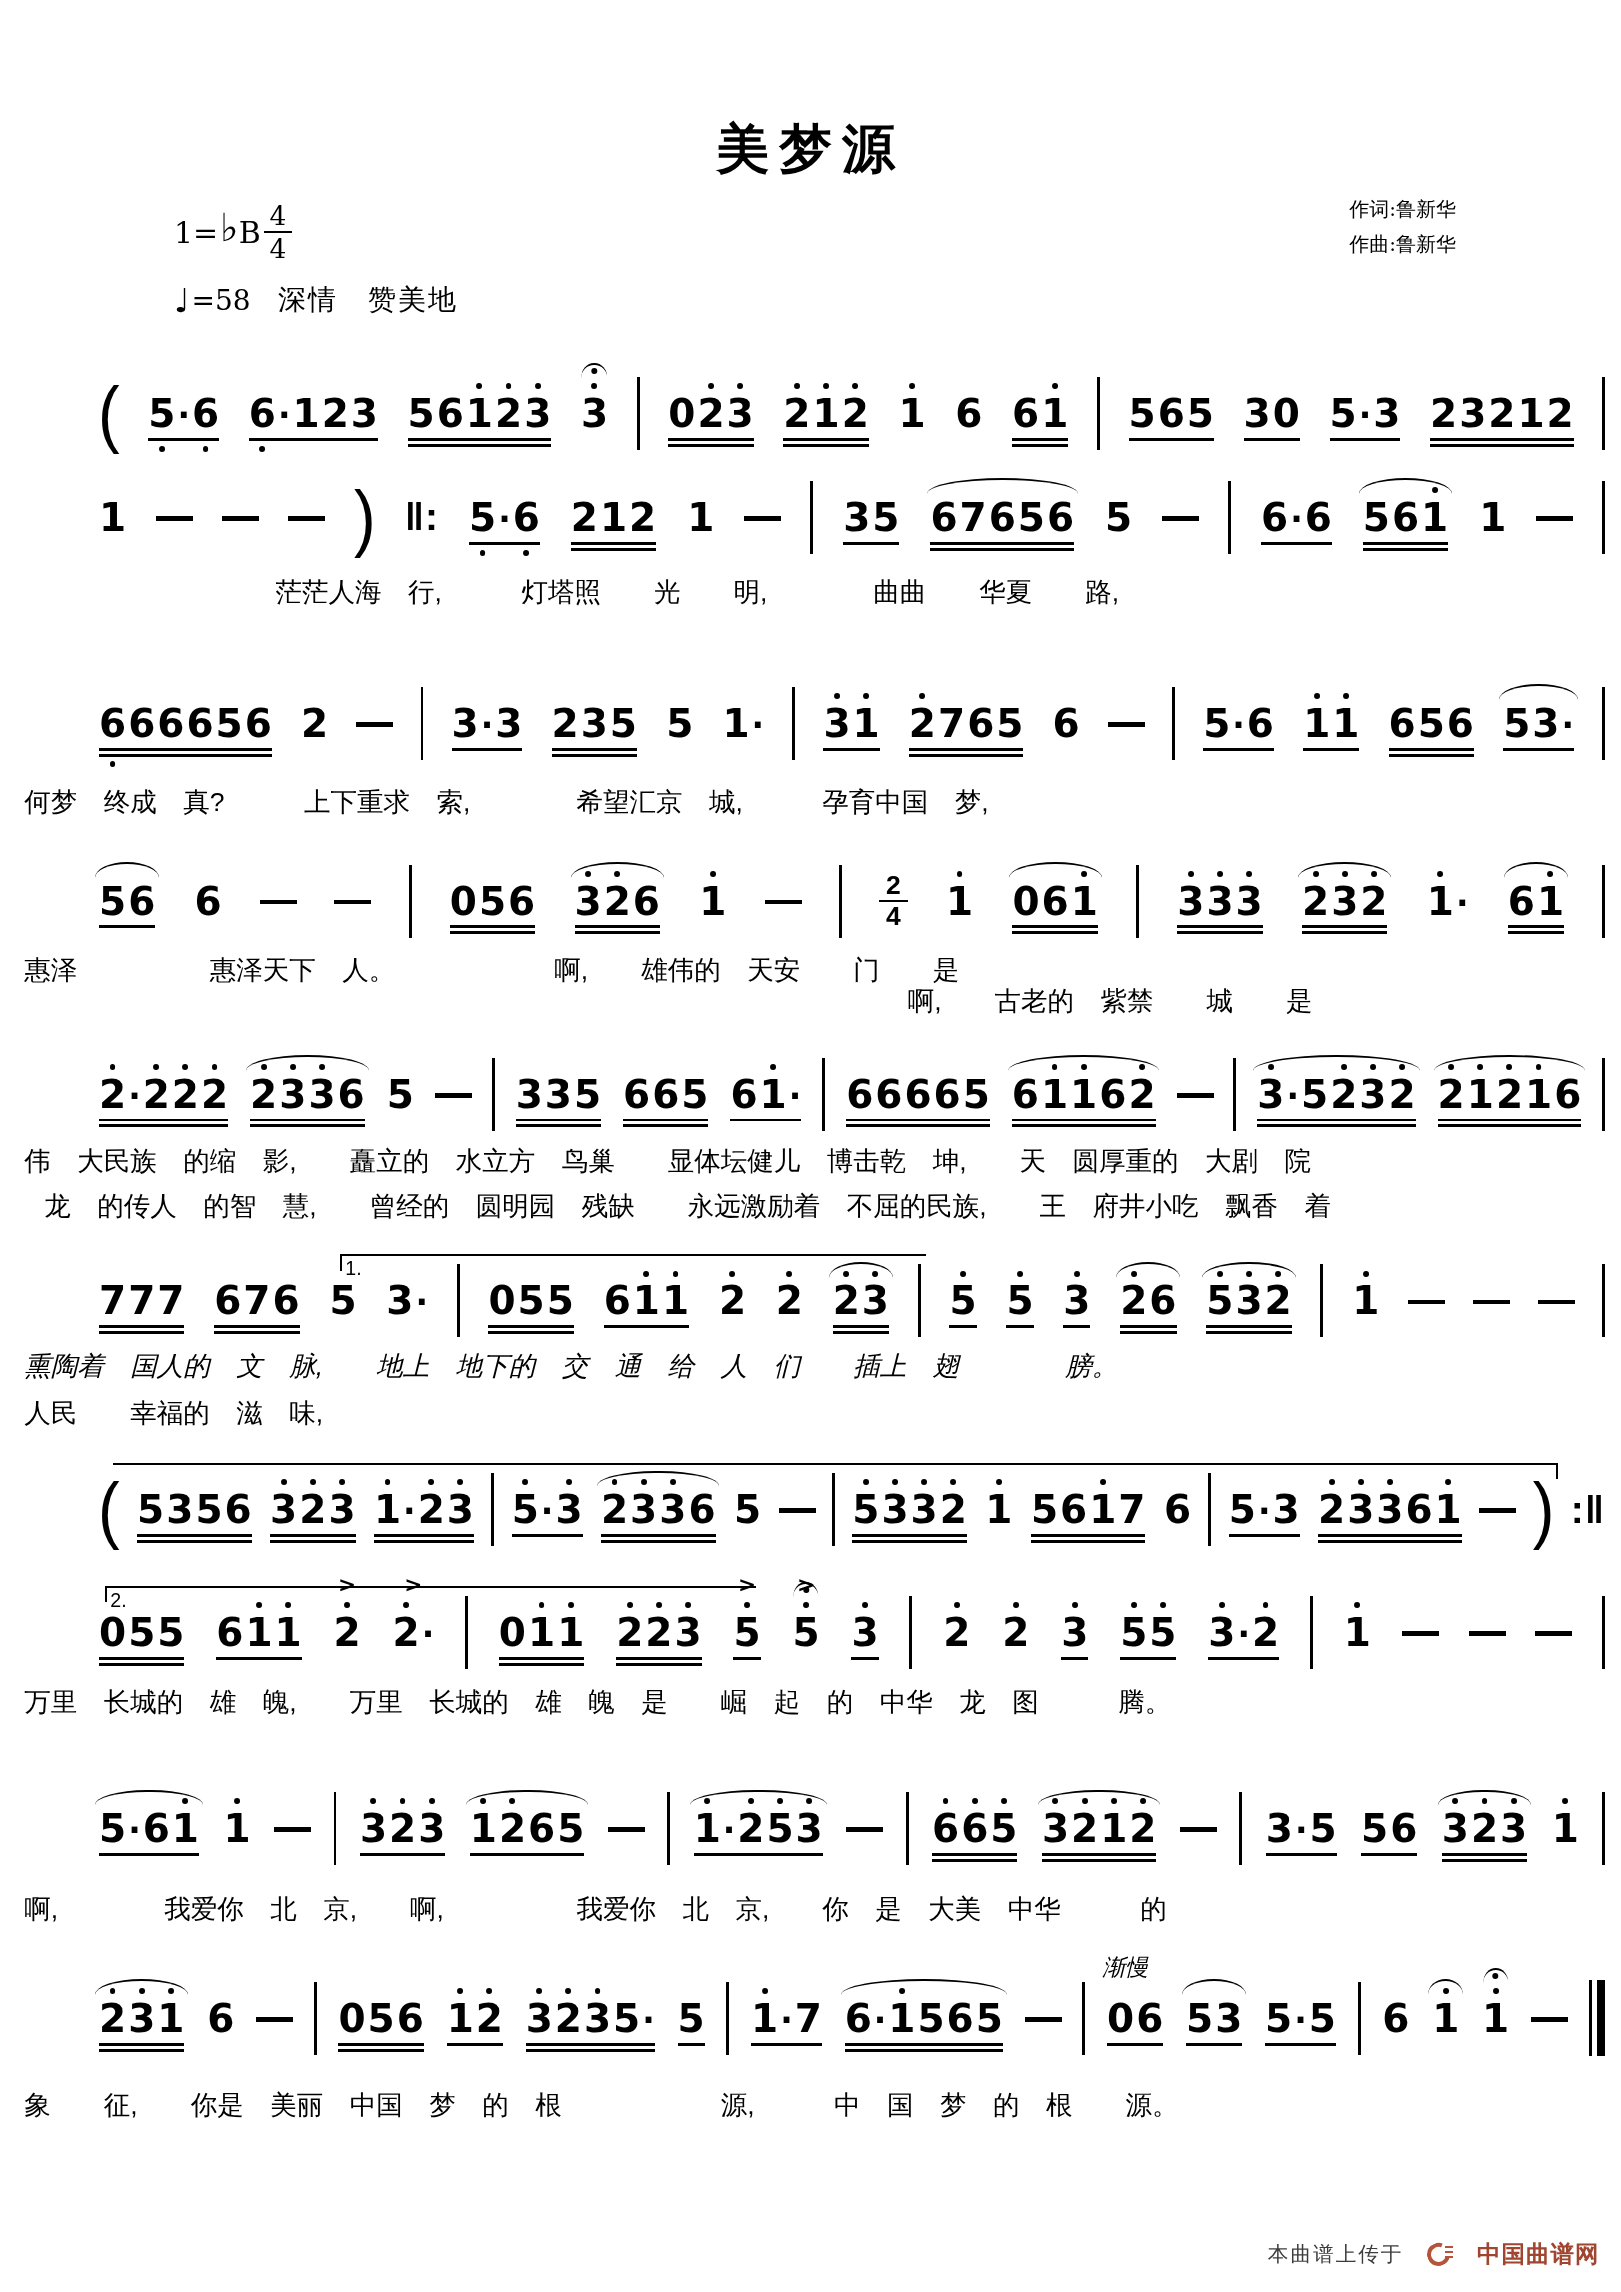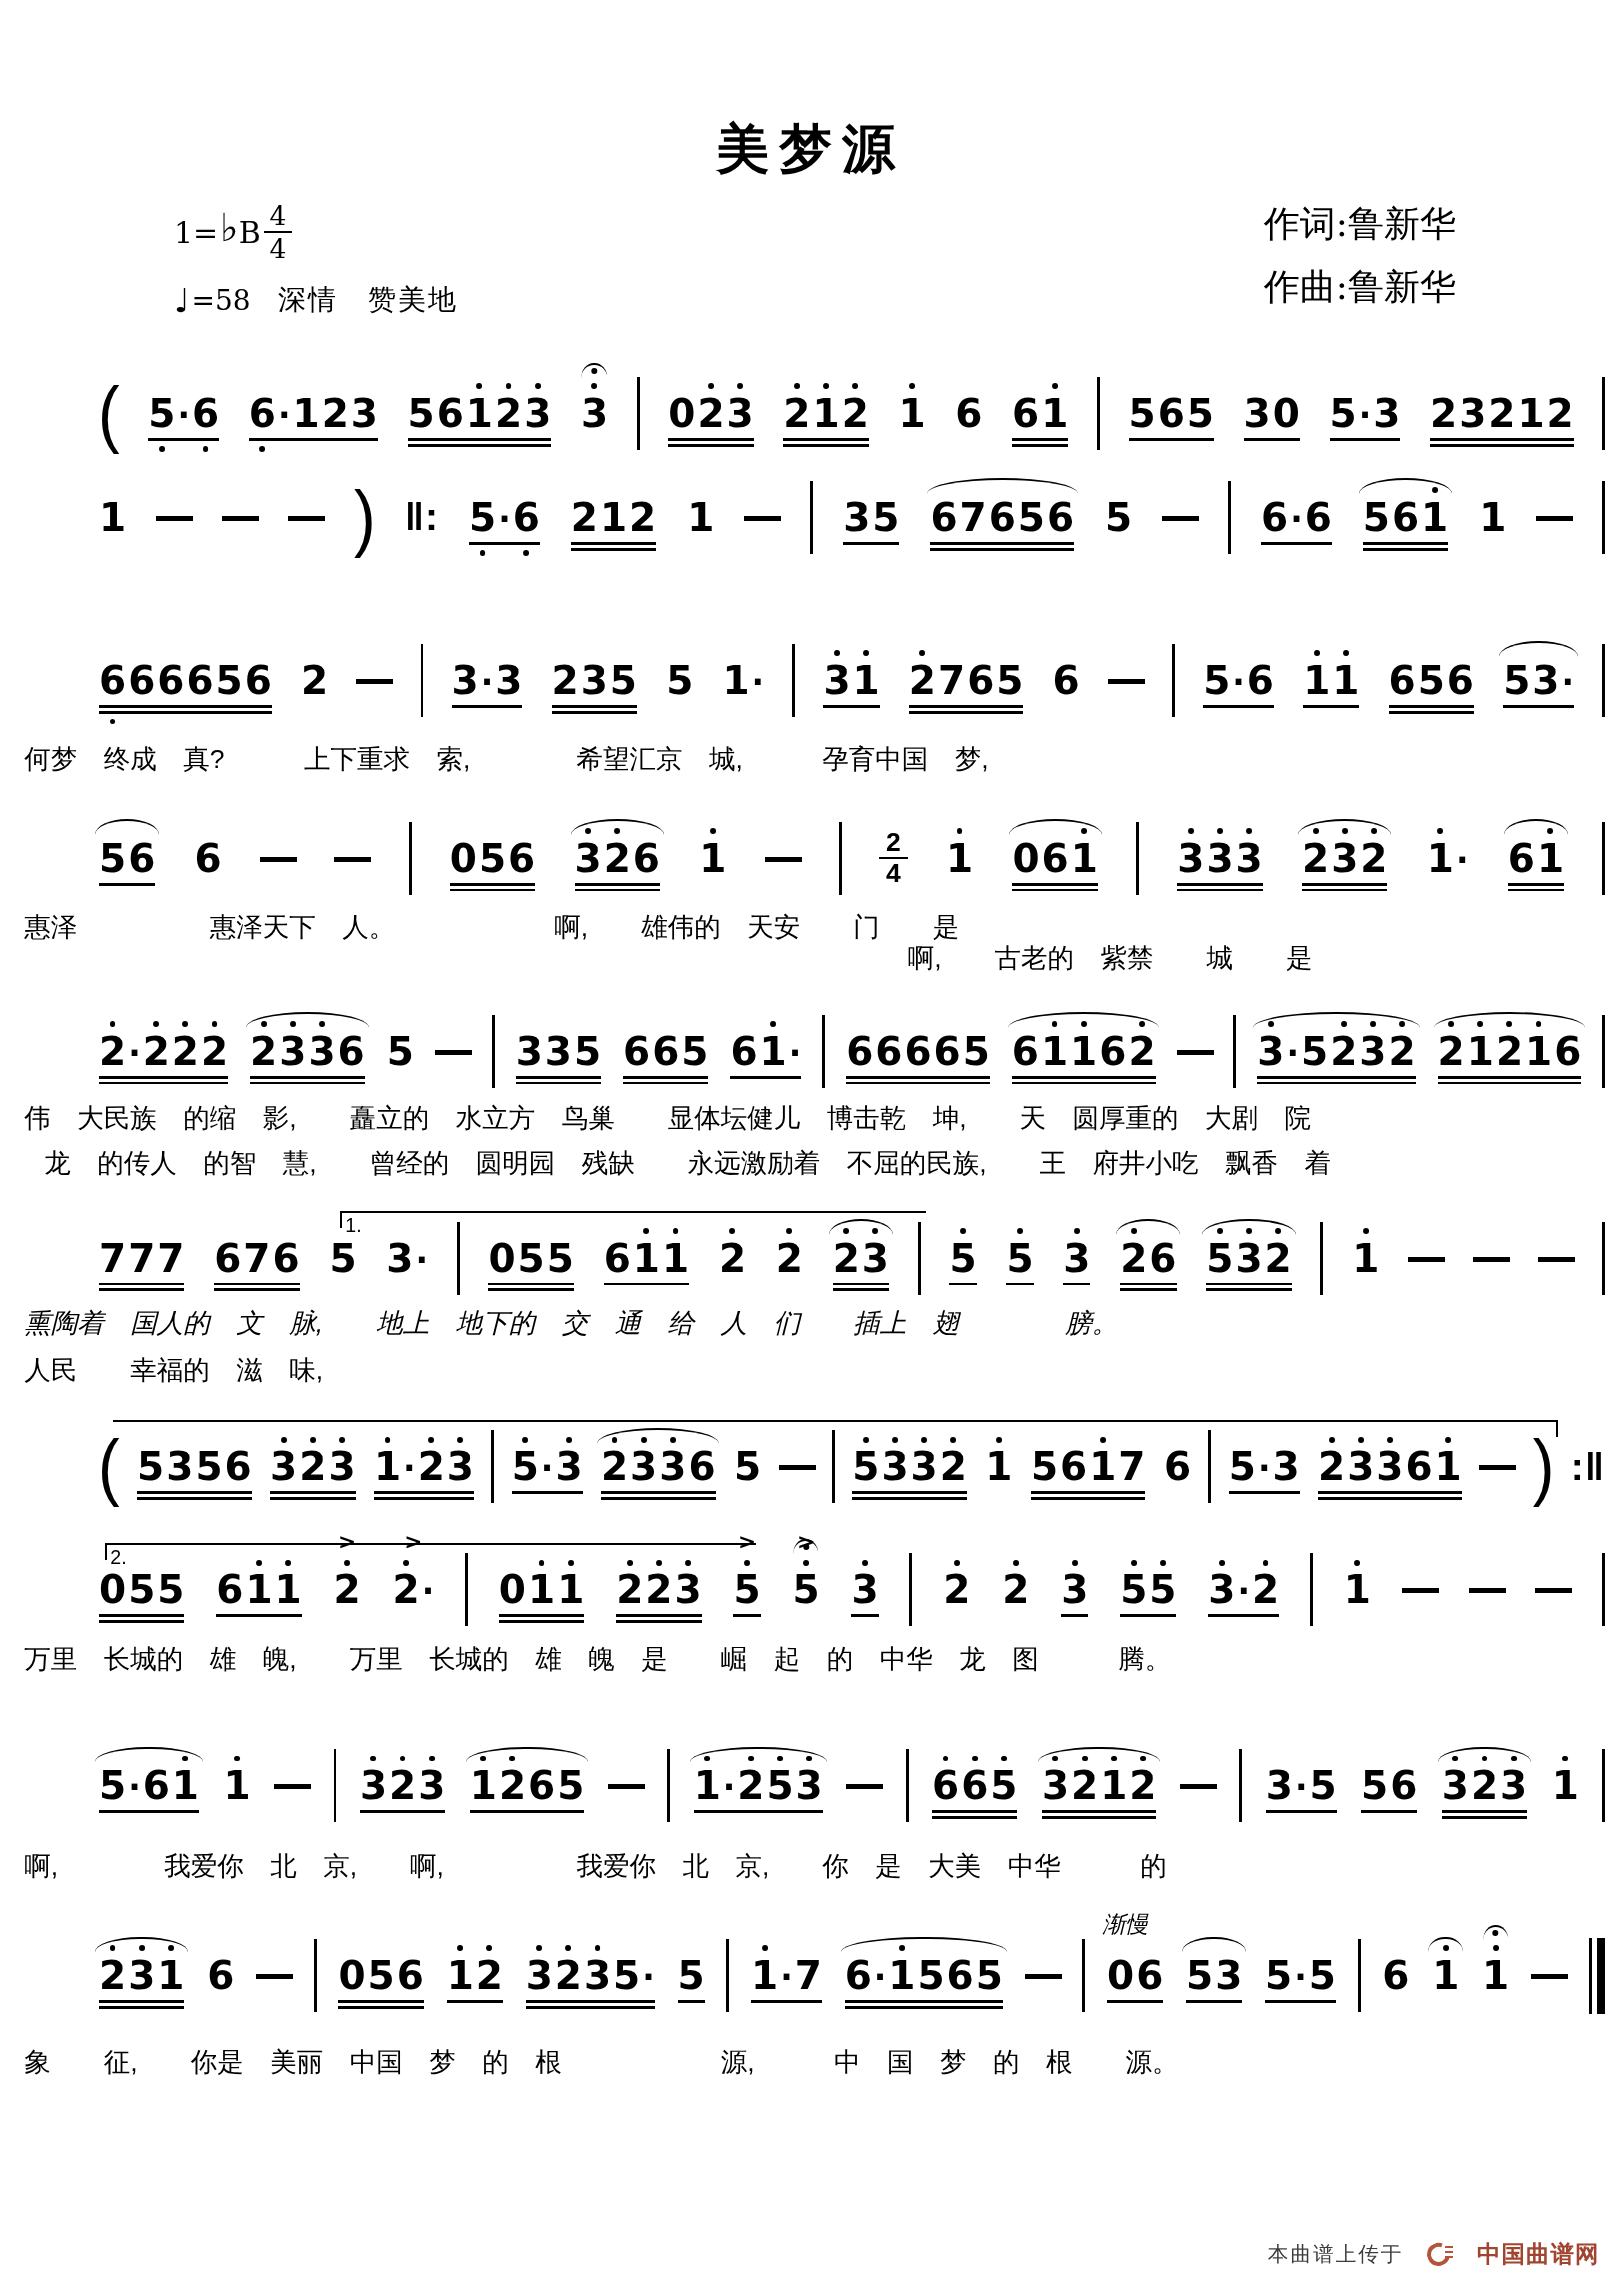--- a/index.html
+++ b/index.html
@@ -10,21 +10,21 @@
   .hdr{position:relative;height:165px;}
   .keyblock{position:absolute;left:174px;top:13.7px;font-family:"DejaVu Serif",serif;}
   .keyline{font-size:30px;display:flex;align-items:center;}
   .flat{font-size:39px;font-weight:700;position:relative;top:-5.9px;margin-left:2px;}
   .fr{display:inline-block;text-align:center;margin-left:2.9px;vertical-align:middle;}
   .fr .n{display:block;border-bottom:2px solid #000;padding:0 5.9px;font-size:26.5px;line-height:1.2;}
   .fr .dd{display:block;font-size:26.5px;line-height:1.2;}
   .tempoline{margin-top:15.7px;font-size:28px;display:flex;align-items:center;}
   .qnote{font-size:33px;margin-right:2px;}
   .expr{margin-left:27.4px;letter-spacing:2px;}
-  .credits{position:absolute;right:165px;top:5.9px;font-size:36px;line-height:1.75;
+  .credits{position:absolute;right:165px;top:5.9px;font-size:20px;line-height:1.75;
            font-family:"DejaVu Serif",serif;text-align:left;}
   
   .system{position:relative;}
   .notes{display:flex;justify-content:space-between;align-items:center;
          padding:0 15.7px 0 98px;height:94px;}
   .grp{position:relative;font-size:39px;font-weight:700;line-height:1;white-space:nowrap;
        font-family:"DejaVu Sans",sans-serif;}
   .ch{position:relative;display:inline-block;padding:0 1px;}
   .ch.mid{font-size:33px;}
   .ch.da::after{content:"";position:absolute;top:-10.8px;left:50%;transform:translateX(-50%);
@@ -137,20 +137,21 @@
           <span class="grp u2"><span class="ch">6</span><span class="ch">7</span><span class="ch">6</span><span class="ch">5</span><span class="ch">6</span><i class="ul l1"></i><i class="ul l2"></i><i class="arc"></i></span>
           <span class="grp"><span class="ch">5</span></span>
           <div class="dash"></div>
           <div class="bar"></div>
           <span class="grp u1"><span class="ch">6</span><span class="ch mid">·</span><span class="ch">6</span><i class="ul l1"></i></span>
           <span class="grp u2"><span class="ch">5</span><span class="ch">6</span><span class="ch da">1</span><i class="ul l1"></i><i class="ul l2"></i><i class="arc"></i></span>
           <span class="grp"><span class="ch">1</span></span>
           <div class="dash"></div>
           <div class="bar"></div>
         </div>
+        <div class="lyric" style="padding-left: 17%; margin-top: 13.7px;">茫茫人海　行,　　　灯塔照　　光　　明,　　　　曲曲　　华夏　　路,</div>
       </div>
       <div class="system" style="margin-top: 69px;">
         <div class="notes">
           <span class="grp u2"><span class="ch db">6</span><span class="ch">6</span><span class="ch">6</span><span class="ch">6</span><span class="ch">5</span><span class="ch">6</span><i class="ul l1"></i><i class="ul l2"></i></span>
           <span class="grp"><span class="ch">2</span></span>
           <div class="dash"></div>
           <div class="bar"></div>
           <span class="grp u1"><span class="ch">3</span><span class="ch mid">·</span><span class="ch">3</span><i class="ul l1"></i></span>
           <span class="grp u2"><span class="ch">2</span><span class="ch">3</span><span class="ch">5</span><i class="ul l1"></i><i class="ul l2"></i></span>
           <span class="grp"><span class="ch">5</span></span>

